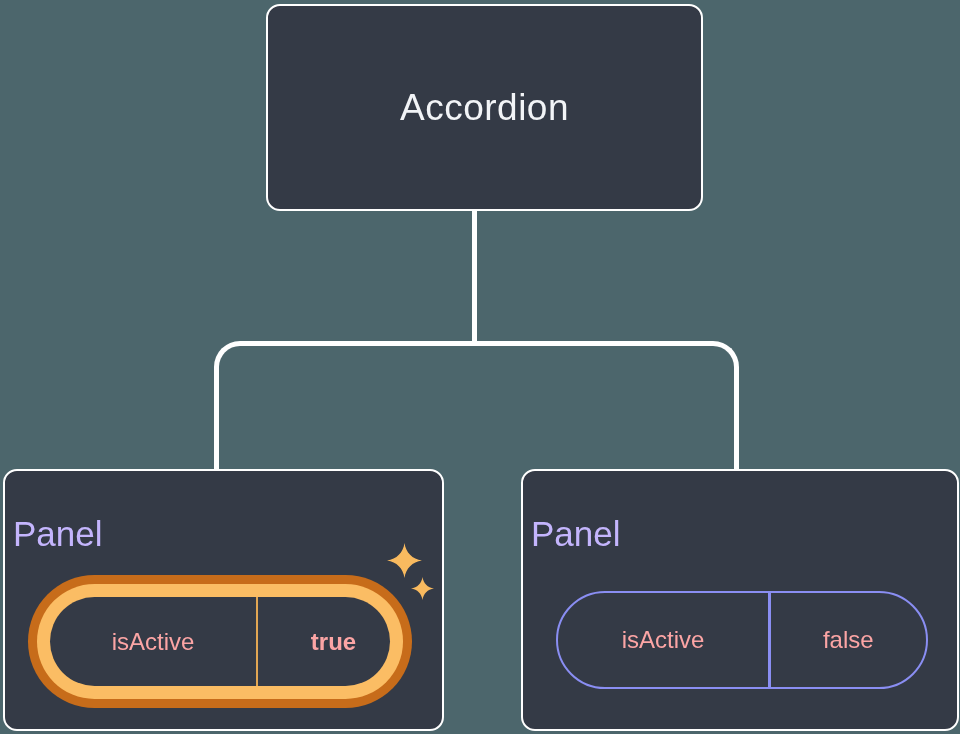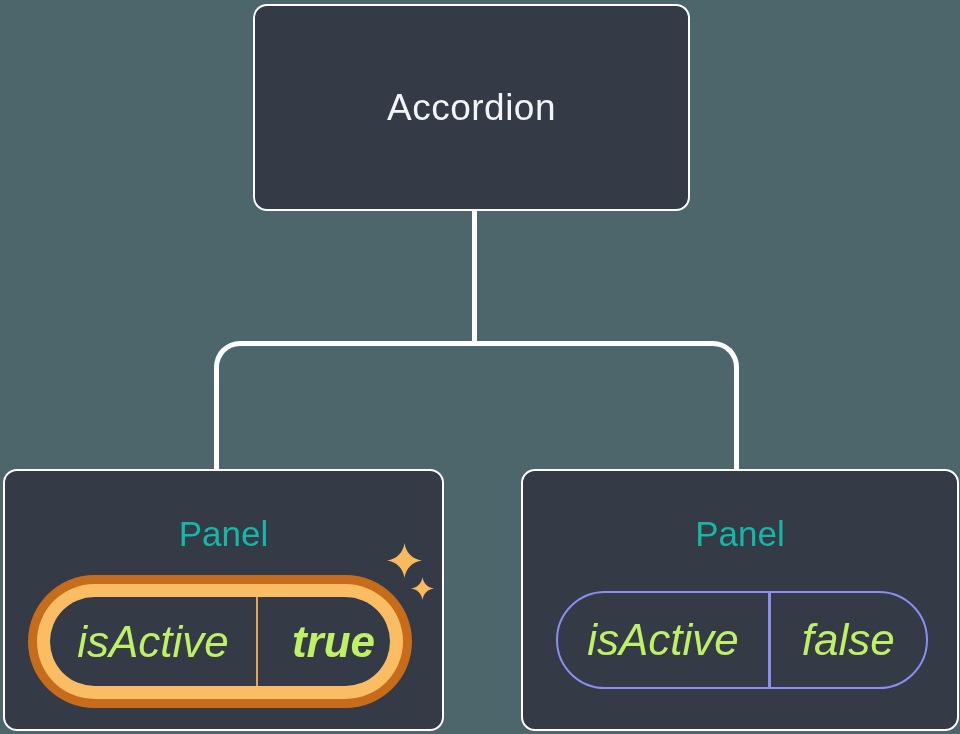--- a/index.html
+++ b/index.html
@@ -13,35 +13,35 @@
 
   
   .node {
     position: absolute;
     background: #343a46;
     border: 2.5px solid #ffffff;
     border-radius: 14px;
     box-sizing: border-box;
   }
   .node-root {
-    left: 253px; top: 4px; width: 437px; height: 207px;
+    left: 266px; top: 4px; width: 437px; height: 207px;
     display: flex; align-items: center; justify-content: center;
   }
   .node-title {
     color: #f2f4f7;
     font-size: 37px;
     font-weight: 500;
     letter-spacing: 0.5px;
   }
   .panel { left: 3px; top: 469px; width: 441px; height: 262px; }
   .panel-right { left: 521px; width: 438px; }
   .panel-title {
-    position: absolute; left: 0; right: 0; top: 43px;
-    text-align: center;
-    color: #14b8a6;
+    position: absolute; left: 8px; right: 0; top: 43px;
+    text-align: left;
+    color: #c4b5fd;
     font-size: 35px;
     font-weight: 500;
   }
 
   
   .connector-stem {
     position: absolute;
     left: 472px; top: 209px; width: 5px; height: 137px;
     background: #ffffff;
   }
@@ -51,24 +51,23 @@
     border: 5px solid #ffffff;
     border-bottom: none;
     border-top-left-radius: 26px;
     border-top-right-radius: 26px;
     box-sizing: border-box;
   }
 
   
   .pill-cell {
     display: flex; align-items: center; justify-content: center;
-    font-size: 44px;
-    color: #bef264;
+    font-size: 24px;
+    color: #fca5a5;
     white-space: nowrap;
-    font-style: italic;
   }
 
   
   .pill-hi-outer {
     position: absolute; left: 23px; top: 104px;
     width: 384px; height: 133px;
     background: #c76c1a;
     border-radius: 999px;
     padding: 9px;
     box-sizing: border-box;

